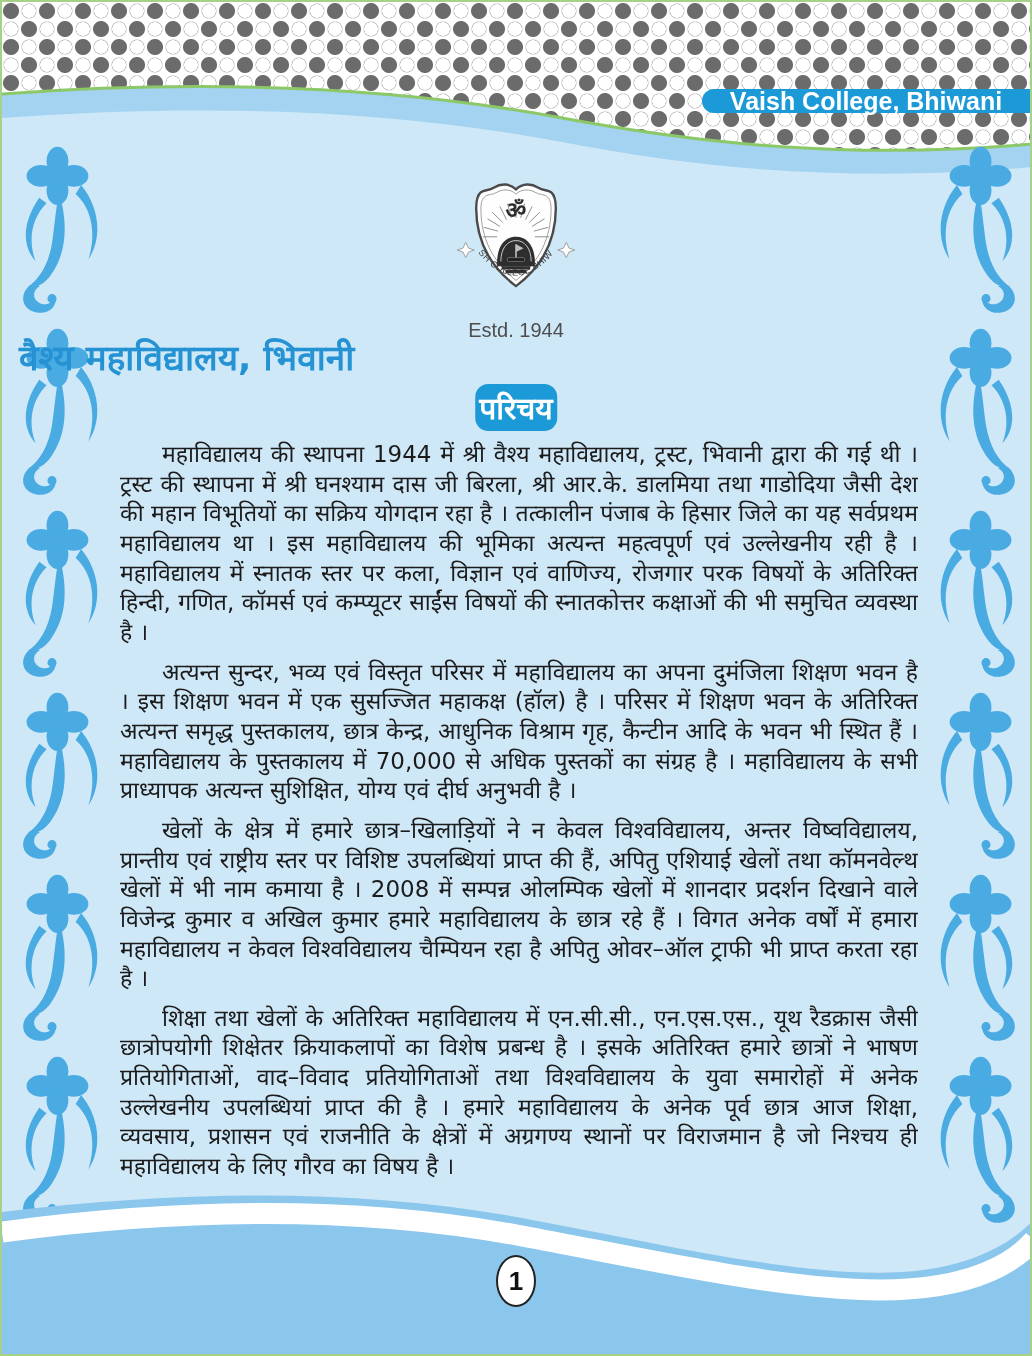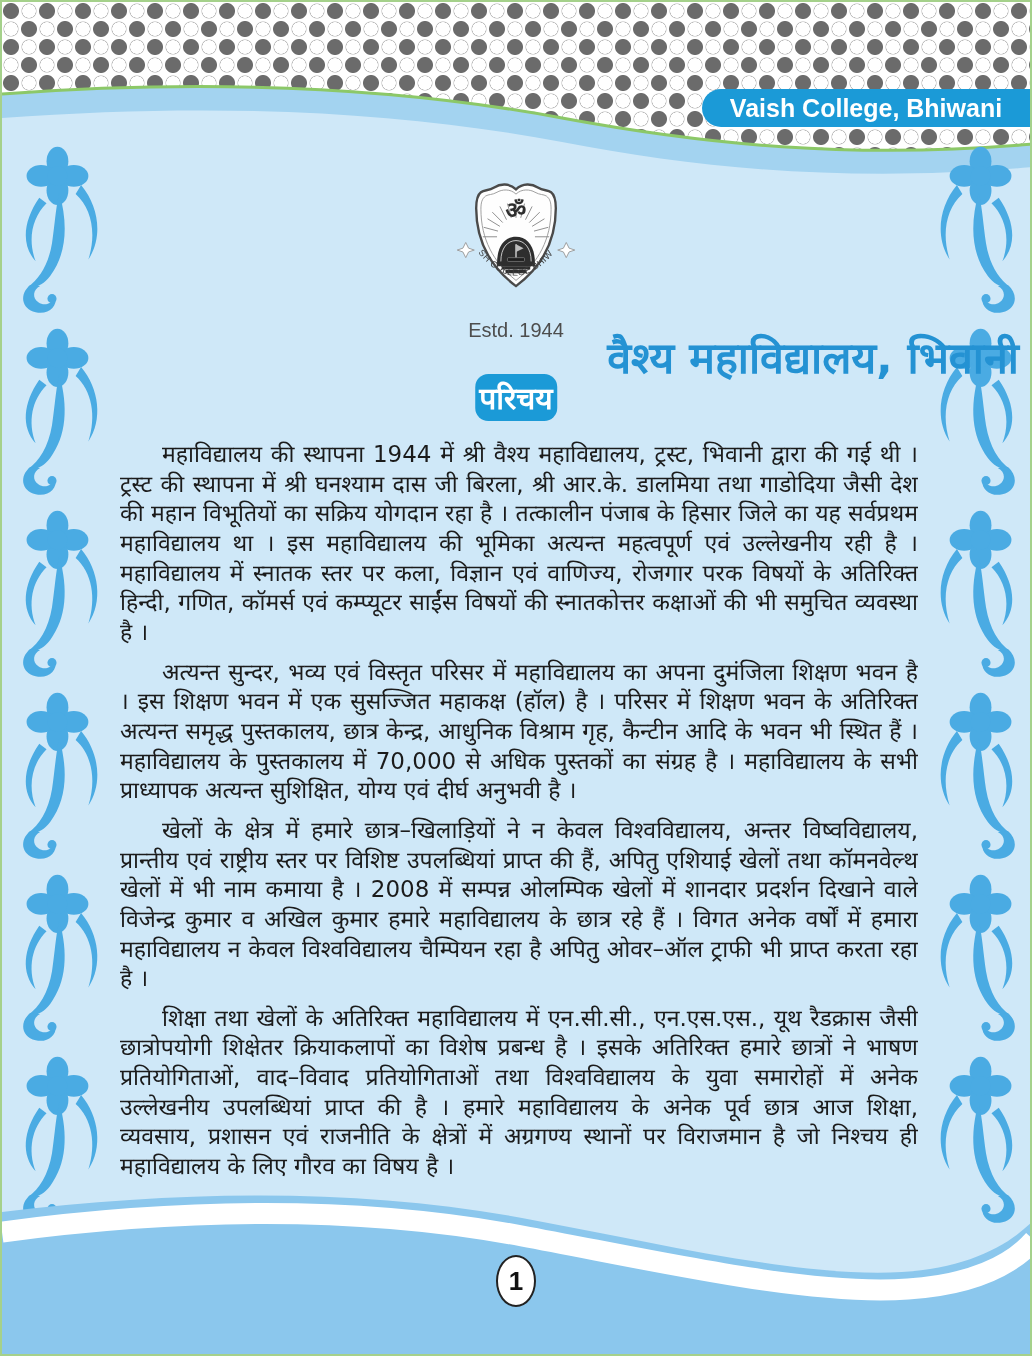--- a/index.html
+++ b/index.html
@@ -21,44 +21,44 @@
       radial-gradient(circle at 9px 9px,  var(--pattern-dark,#6b6b6b) 7.5px, transparent 8.5px),
       radial-gradient(circle at 27px 27px,var(--pattern-dark,#6b6b6b) 7.5px, transparent 8.5px),
       radial-gradient(circle at 27px 9px, transparent 6.5px, #b8b8b8 7px, transparent 8px),
       radial-gradient(circle at 9px 27px, transparent 6.5px, #b8b8b8 7px, transparent 8px);
     background-size:36px 36px;
     z-index:1;
   }
   .top-wave{position:absolute;top:0;left:0;width:1032px;height:210px;z-index:2;}
   
   .ribbon{
-    position:absolute;top:87px;right:0;width:328px;height:38px;
+    position:absolute;top:87px;right:0;width:328px;height:24px;
     background:var(--accent-blue,#1b9ad7);
     border-radius:20px 0 0 20px;
     display:flex;align-items:center;justify-content:center;
     color:#fff;font-weight:bold;font-size:25px;
     font-family:"Liberation Sans",sans-serif;
     z-index:3;
   }
   
   .floral-col{position:absolute;top:142px;width:100px;z-index:2;display:flex;flex-direction:column;}
   .floral-col.left{left:10px;}
   .floral-col.right{right:4px;transform:scaleX(-1);}
   .floral-col svg{display:block;width:100px;height:182px;}
   
   .crest-wrap{position:absolute;top:176px;left:50%;transform:translateX(-50%);width:170px;text-align:center;z-index:3;}
   .crest-wrap svg{display:block;margin:0 auto;width:160px;height:128px;}
   .estd{margin-top:13px;font-size:20px;color:#4d4d4d;font-family:"Liberation Sans",sans-serif;}
   
   .title{
-    position:absolute;top:314px;left:0;right:0;margin:11px;text-align:right;
-    font-size:43px;font-weight:bold;color:var(--title-blue,#2492d3);z-index:3;
+    position:absolute;top:314px;left:0;right:0;margin:17px;text-align:left;
+    font-size:35px;font-weight:bold;color:var(--title-blue,#2492d3);z-index:3;
   }
   .badge{
-    position:absolute;top:372px;left:50%;transform:translateX(-50%);
+    position:absolute;top:382px;left:50%;transform:translateX(-50%);
     background:var(--accent-blue,#1b9ad7);color:#fff;
     font-size:30px;font-weight:bold;
     padding:3px 4px;border-radius:13px;z-index:3;
   }
   
   .content{
     position:absolute;top:438px;left:118px;right:112px;bottom:170px;
     z-index:3;overflow:hidden;
     color:var(--text-dark,#1b1b1b);
     font-size:23px;line-height:1.29;text-align:justify;

